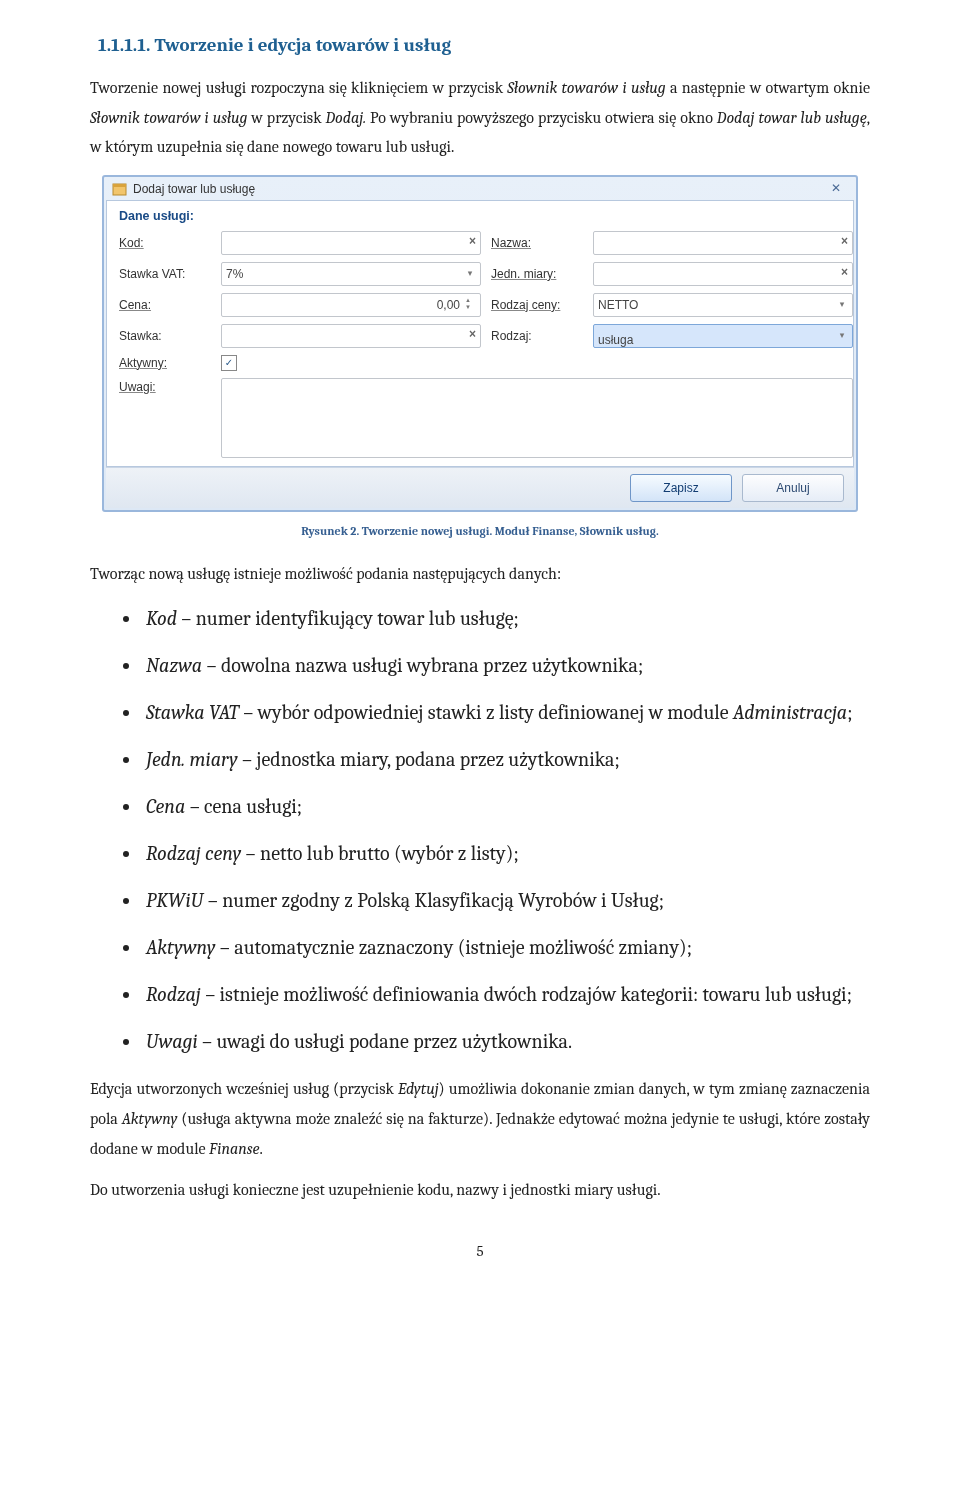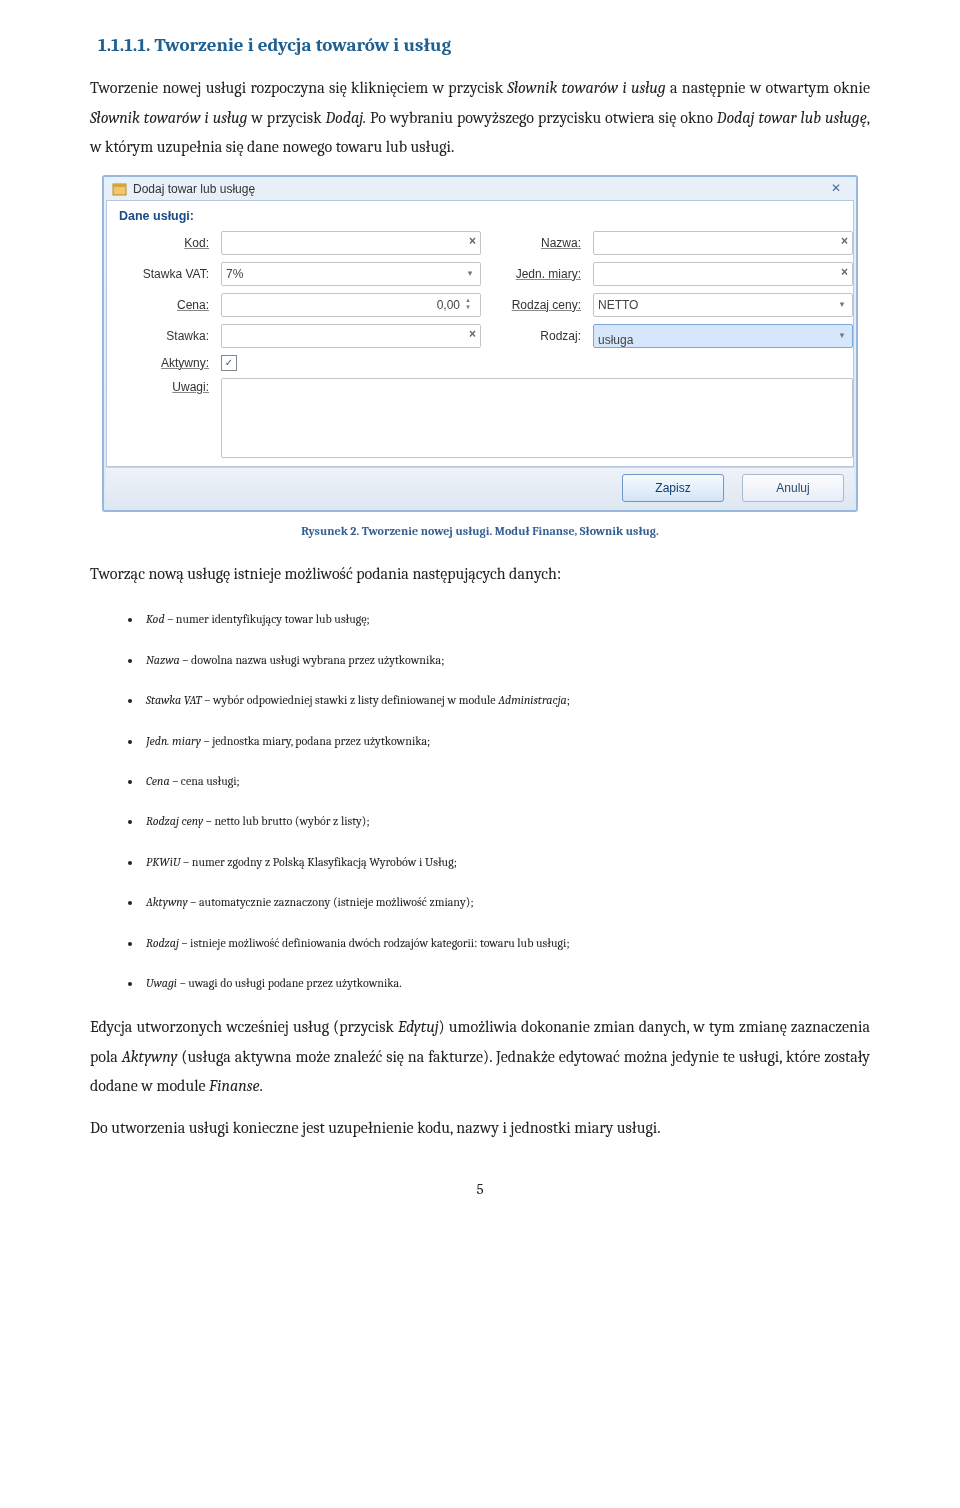--- a/index.html
+++ b/index.html
@@ -34,23 +34,23 @@
     font-family: Cambria, Georgia, serif;
     font-weight: bold;
     font-size: 12px;
     margin: 12px 0 22px 0;
   }
   ul.bullets {
     margin: 2px 0 16px 0;
     padding-left: 52px;
   }
   ul.bullets li {
-    font-size: 12px;
+    font-size: 20px;
     line-height: 1.7;
-    margin: 20px 0;
+    margin: 13px 0;
     padding-left: 4px;
     text-align: justify;
   }
   .page-num {
     text-align: center;
     font-size: 15px;
     margin-top: 36px;
   }
   em { font-style: italic; }
 
@@ -99,21 +99,21 @@
   }
   .form-grid {
     display: grid;
     grid-template-columns: 92px 260px 92px 260px;
     row-gap: 7px;
     column-gap: 10px;
     align-items: center;
     font-size: 12px;
     color: #333;
   }
-  .fg-label { text-align: right; padding-right: 2px; color:#333; font-family: Tahoma, sans-serif;}
+  .fg-label { padding-right: 2px; color:#333; font-family: Tahoma, sans-serif;}
   .fg-ctrl {
     position: relative;
     height: 22px;
     border: 1px solid #c2c6cc;
     border-radius: 2px;
     background: #fff;
     display: flex;
     align-items: center;
     padding: 0 4px;
     font-family: Tahoma, sans-serif;
@@ -164,21 +164,21 @@
   }
   .win-btn {
     min-width: 100px;
     height: 26px;
     border: 1px solid #a9b9ce;
     border-radius: 3px;
     background: linear-gradient(#fdfdfe, #e6edf7);
     font-family: Tahoma, sans-serif;
     font-size: 12px;
     color: #2d4a72;
-    display:flex; align-items:center; justify-content:center;margin-left:8px;
+    display:flex; align-items:center; justify-content:center;
   }
   .win-btn.primary {
     color:#123d72;
     border-color:#6f96c8;
     background: linear-gradient(#f6fbff, #d3e4f8);
   }
 </style>
 </head>
 <body>
 

